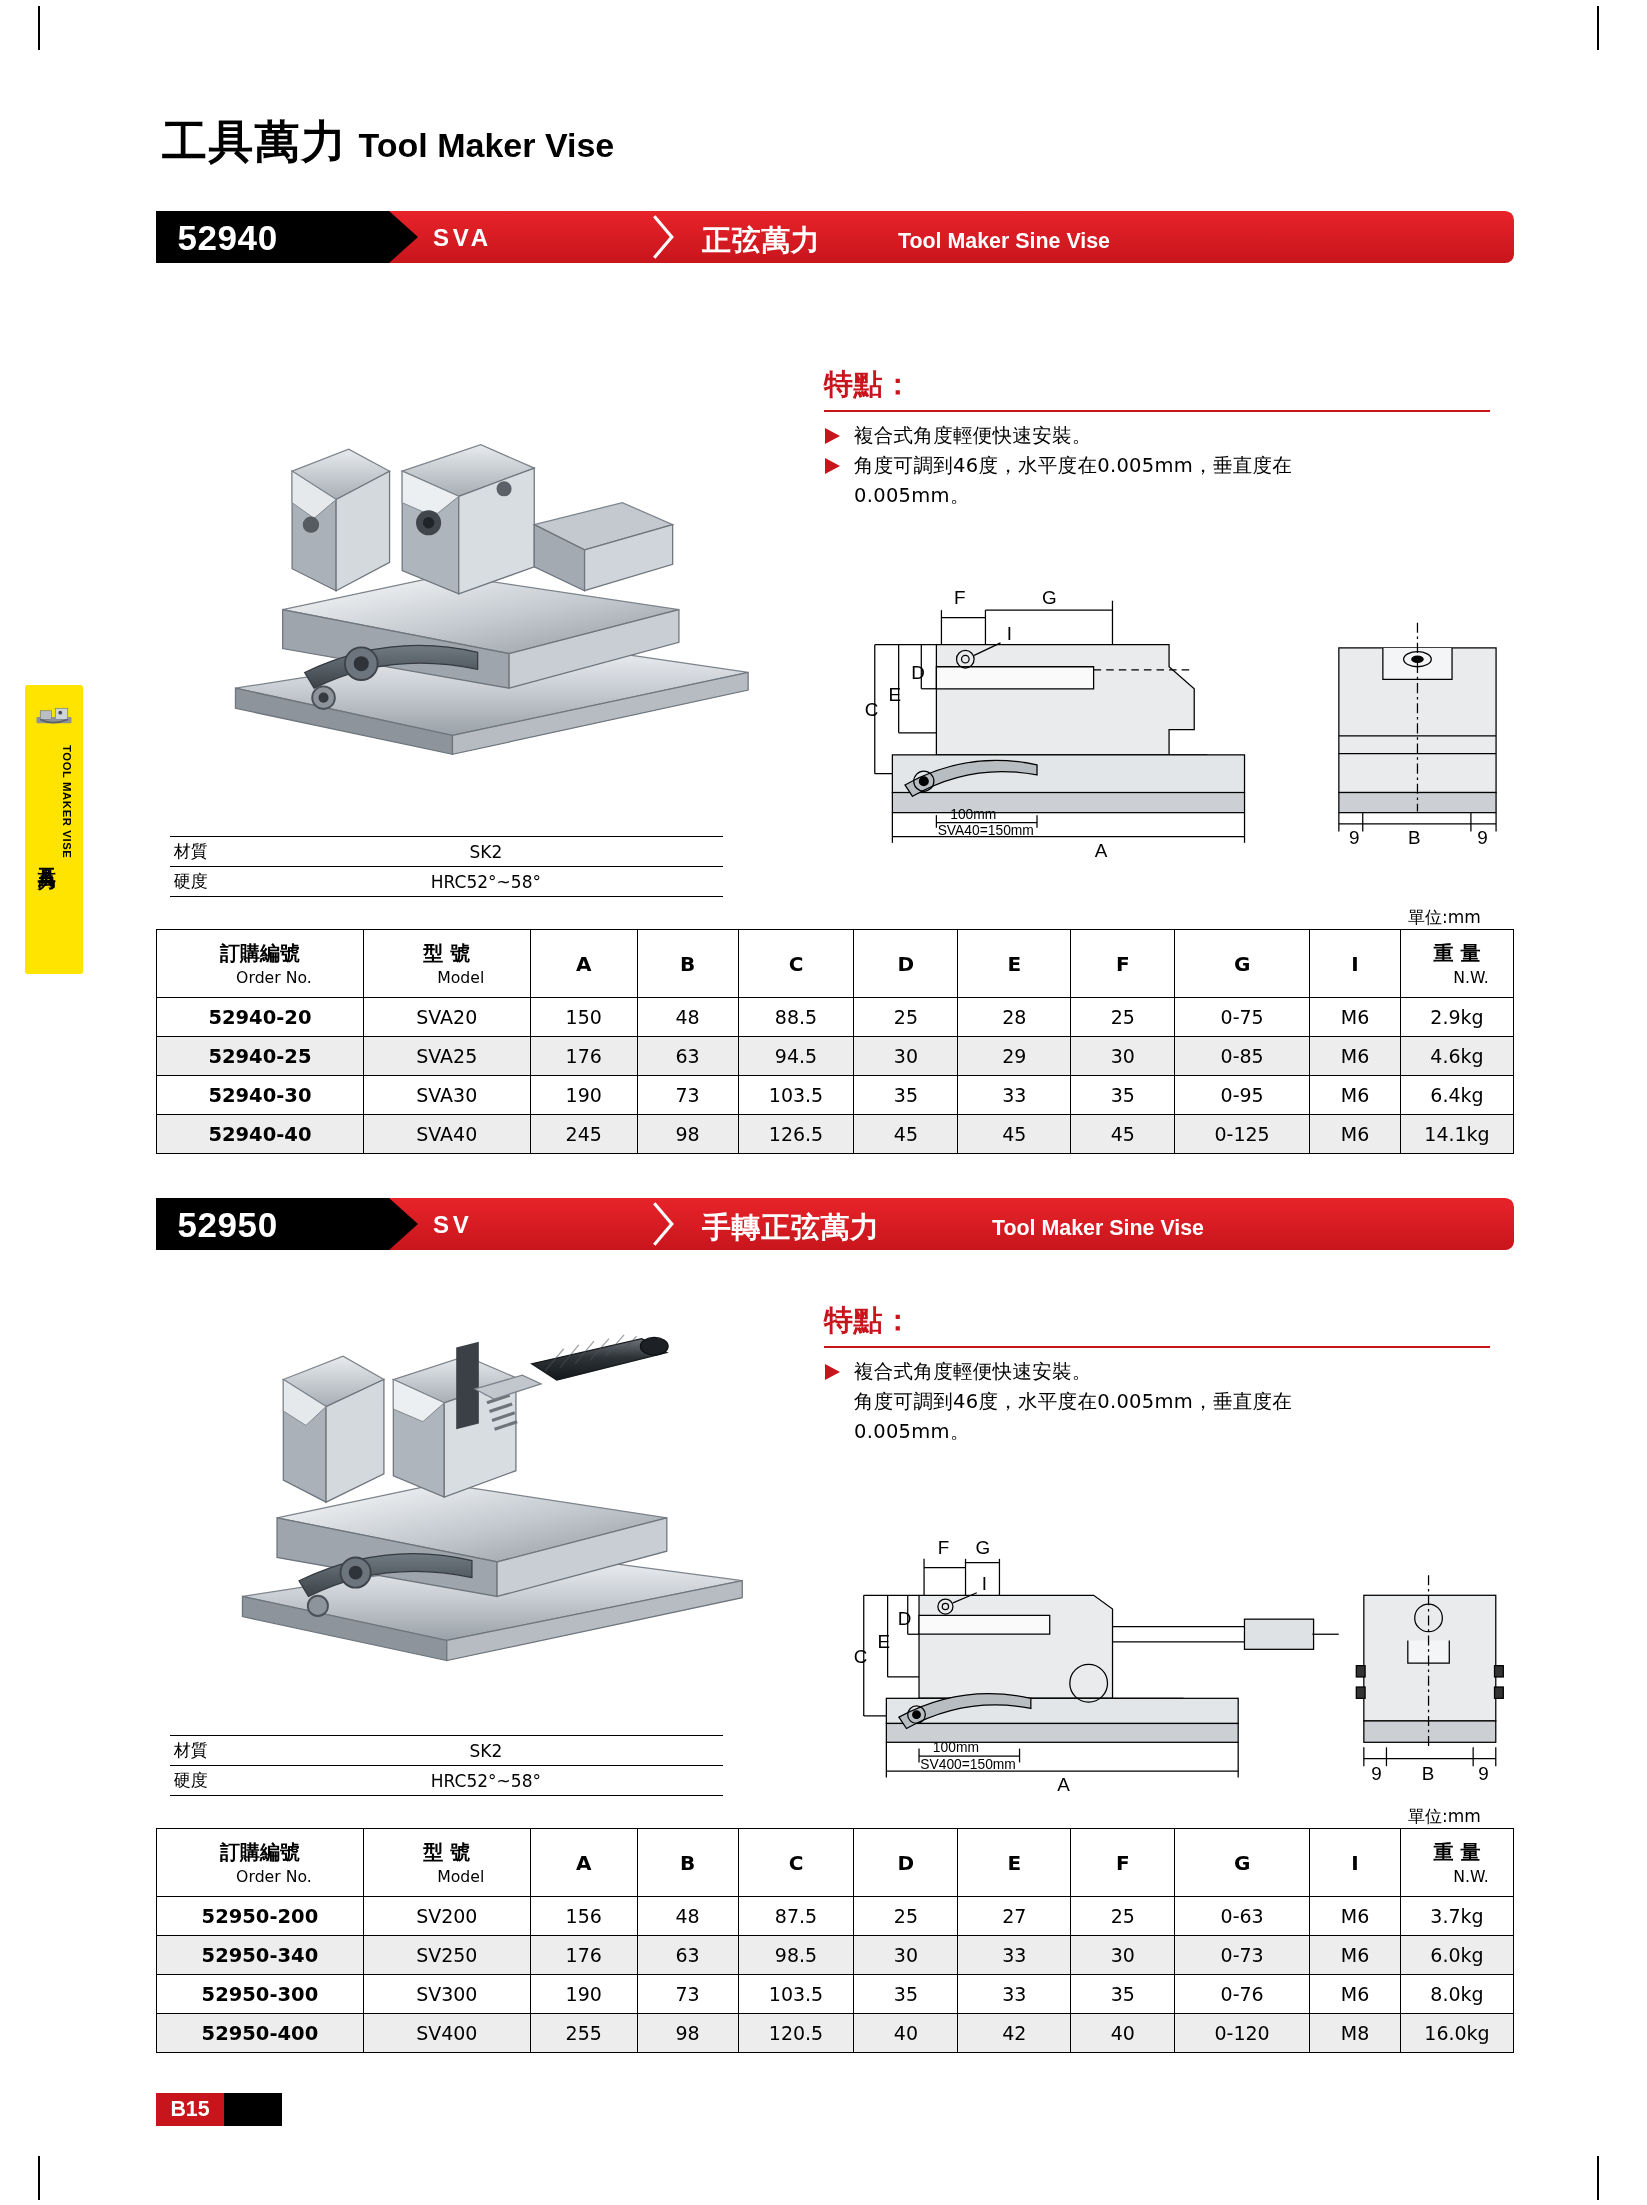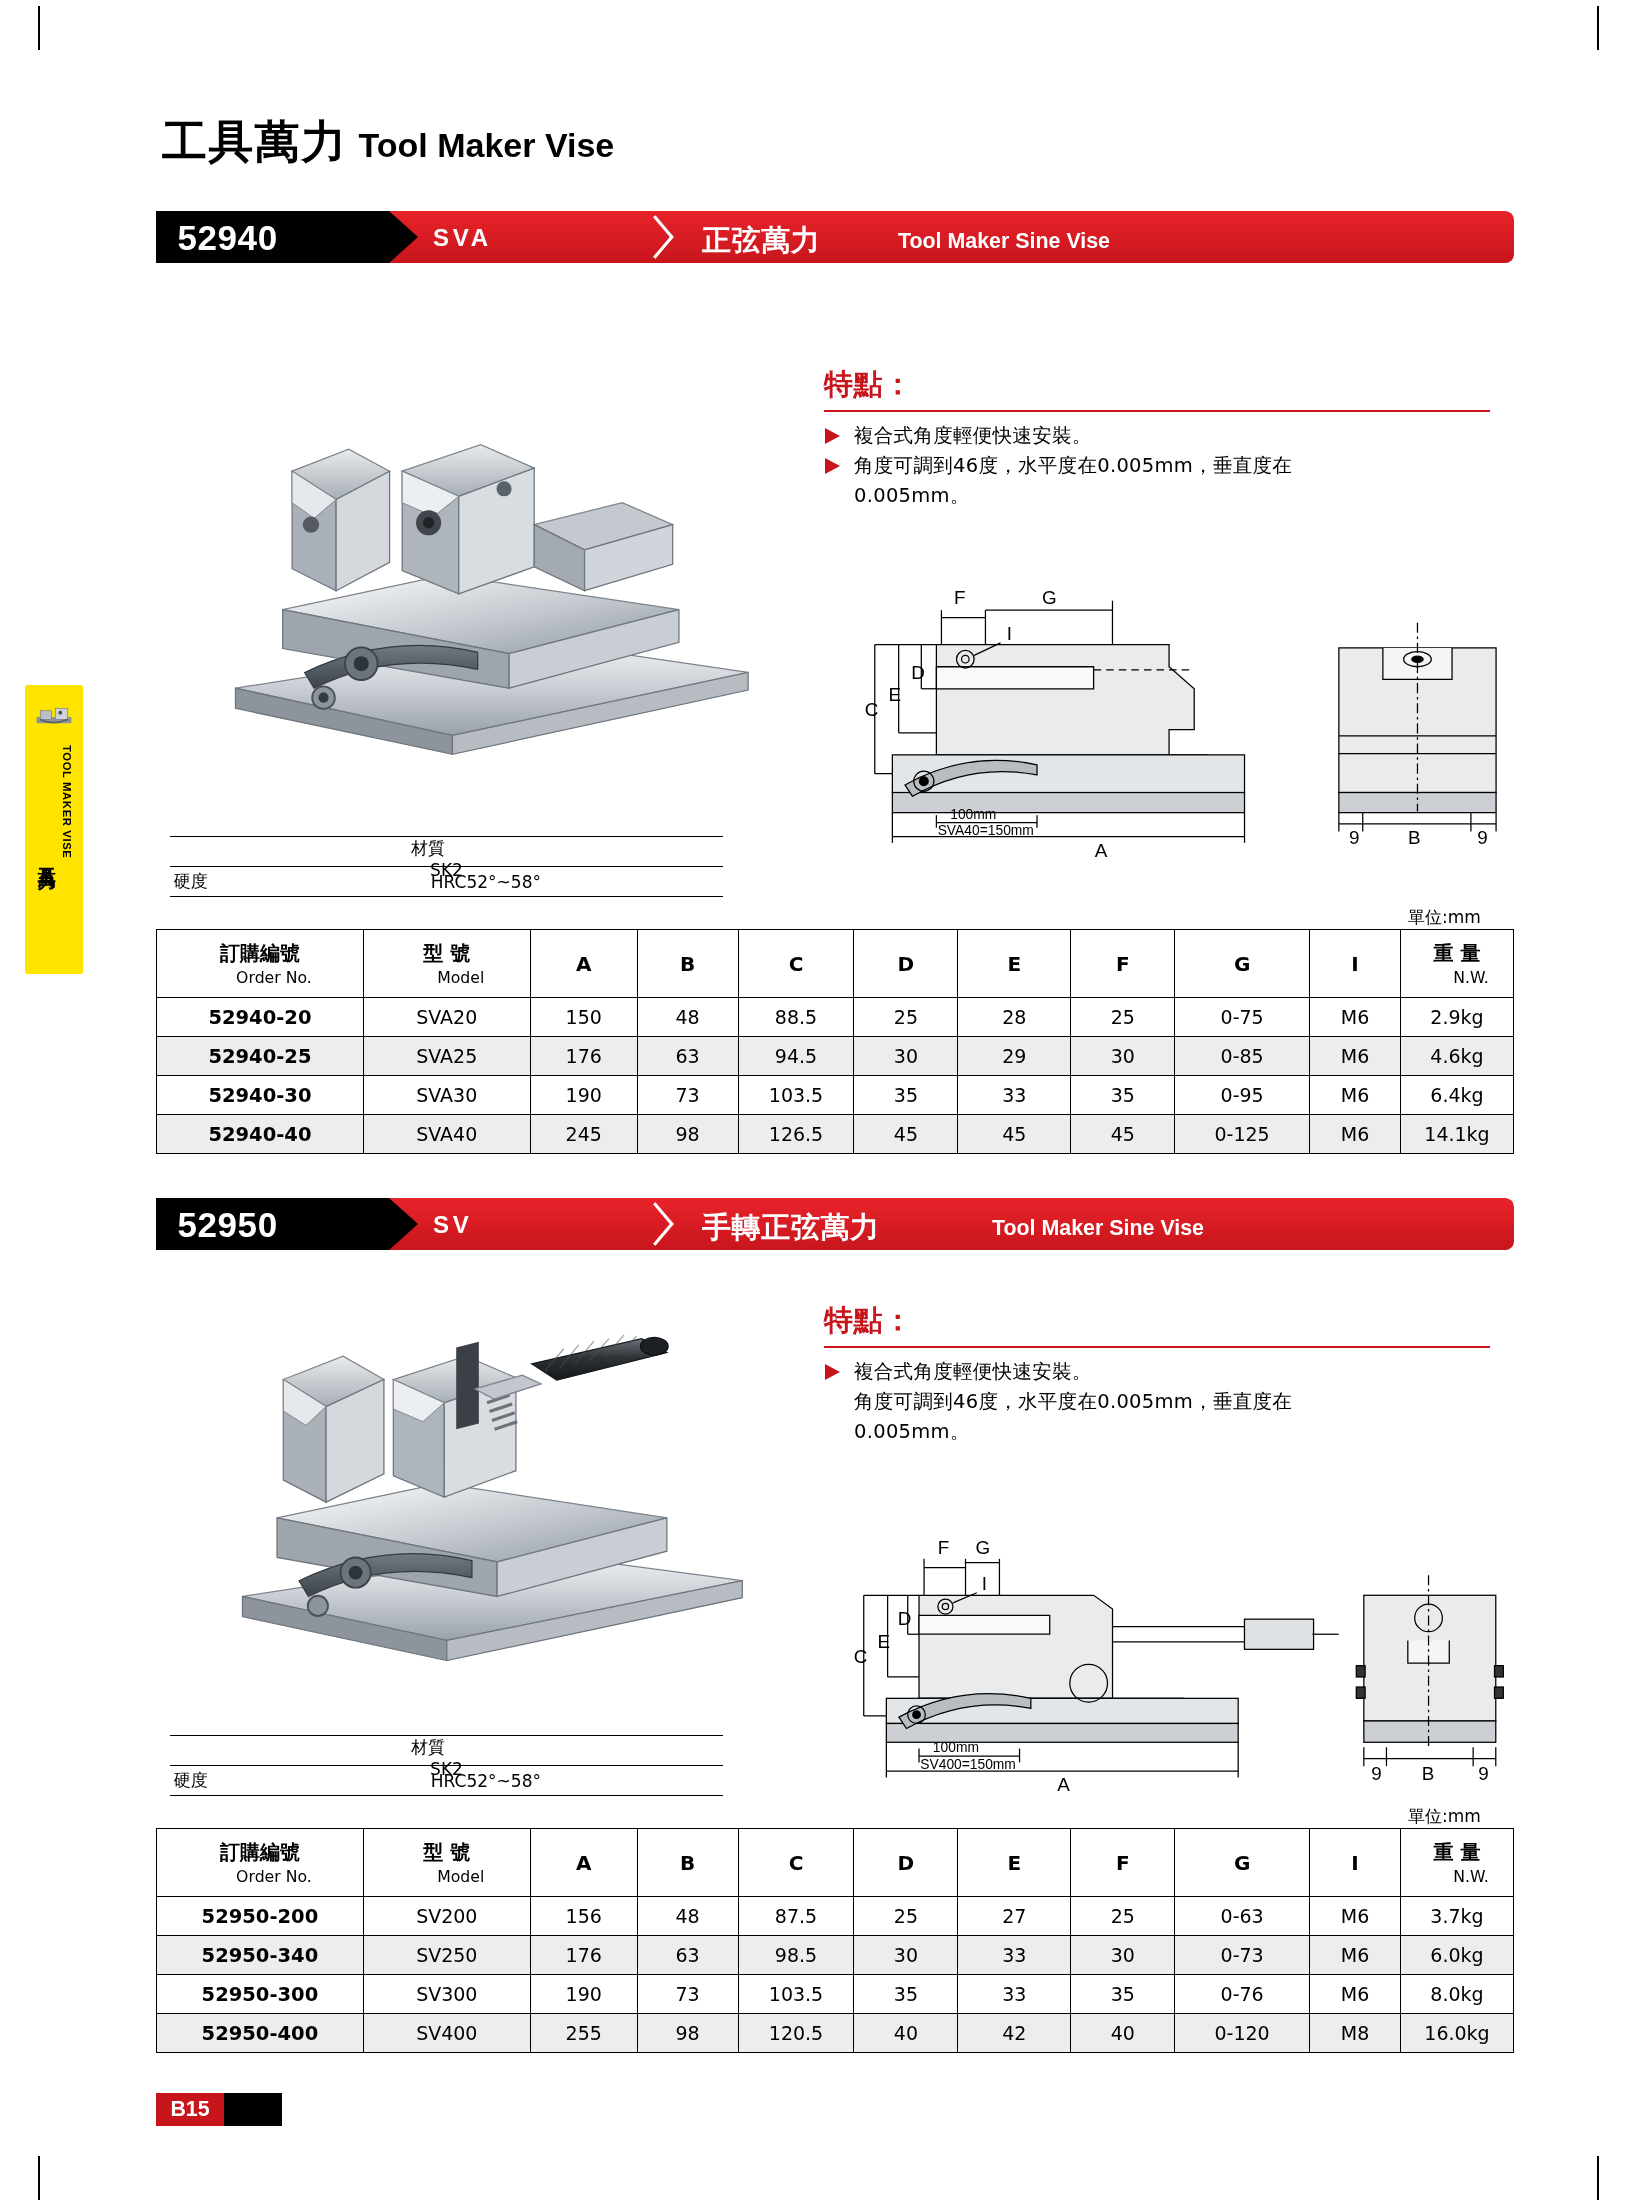--- a/index.html
+++ b/index.html
@@ -191,21 +191,21 @@
     width: 553px;
     font-size: 17px;
     font-family: "DejaVu Sans", sans-serif;
   }
   .mat .row {
     display: flex;
     border-bottom: 1.3px solid #000;
     height: 29px;
     align-items: center;
   }
-  .mat .row.first { border-top: 1.3px solid #000; flex-direction: column; }
+  .mat .row.first { border-top: 1.3px solid #000; }
   .mat .lab { width: 75px; padding-left: 3.8px; }
   .mat .val { flex: 1; text-align: center; }
   .unit-note {
     position: absolute;
     font-size: 17px;
     font-family: "DejaVu Sans", sans-serif;
   }
 
   
   table.spec {

